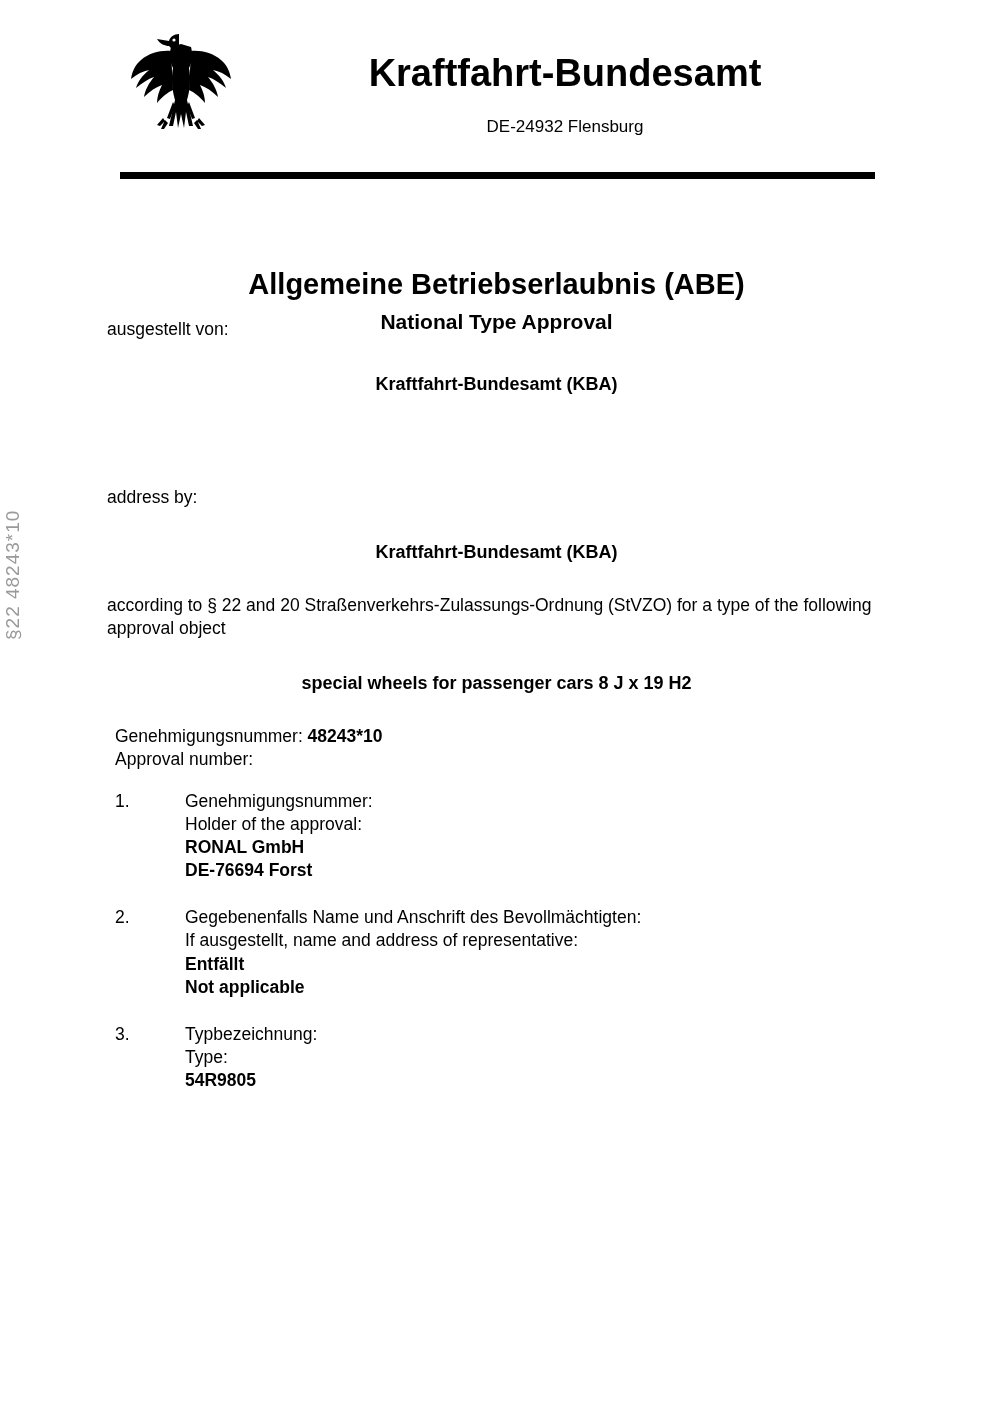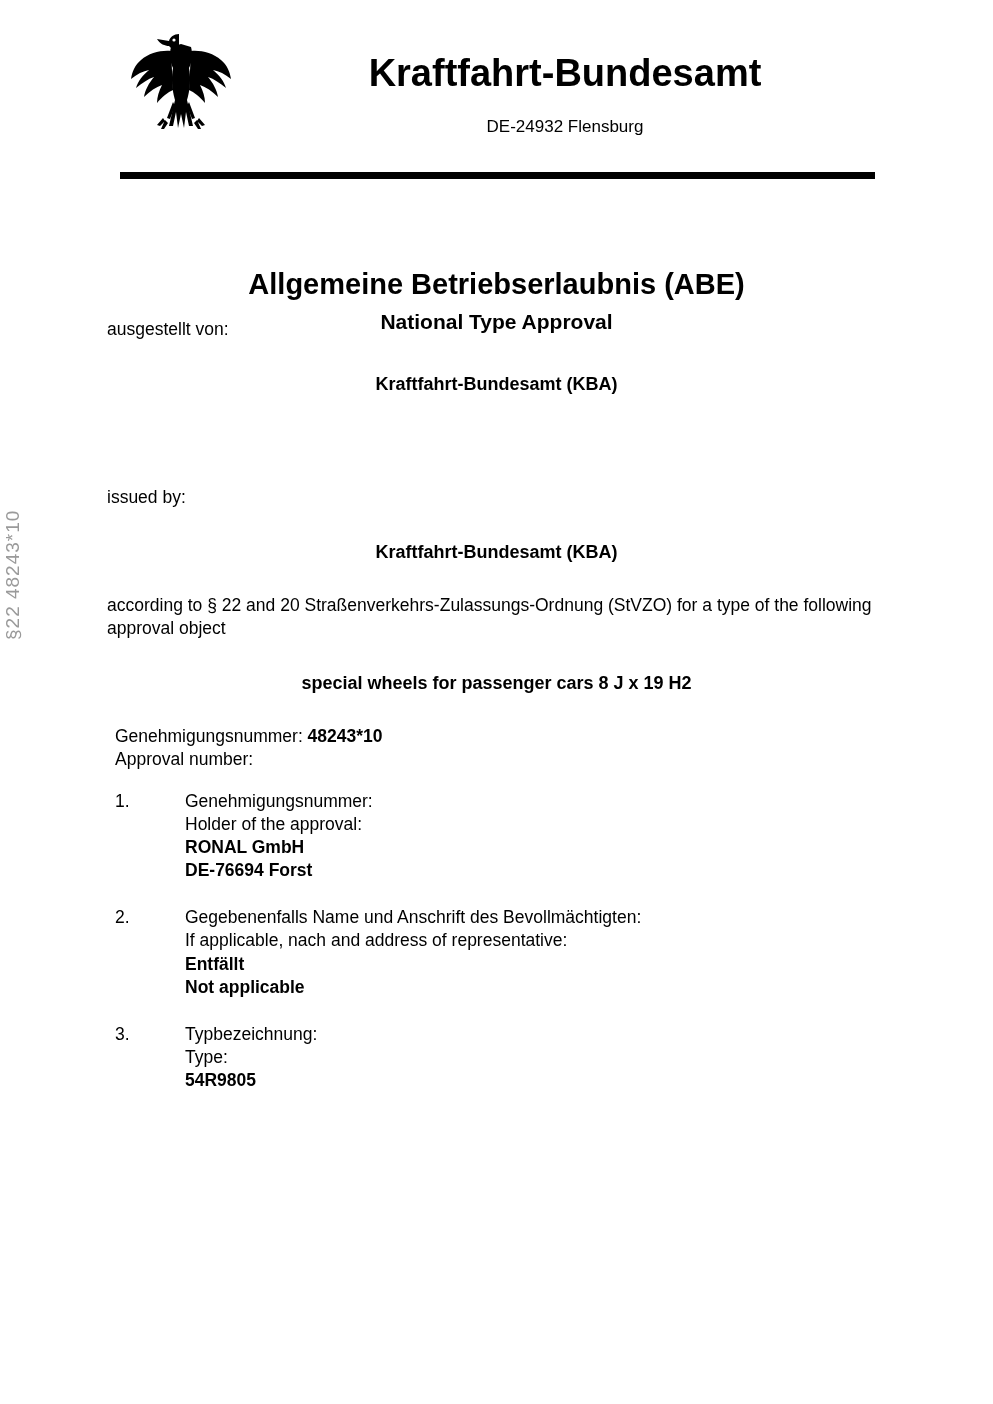--- a/index.html
+++ b/index.html
@@ -196,21 +196,21 @@
     <div class="doc-subtitle">National Type Approval</div>
   </div>
 
   <div class="body">
     <div class="indent para">ausgestellt von:</div>
     <div class="spacer-md"></div>
     <div class="center-bold">Kraftfahrt-Bundesamt (KBA)</div>
     <div class="spacer-md"></div>
     <div class="spacer-md"></div>
     <div class="spacer-md"></div>
-    <div class="indent para">issued by:</div>
+    <div class="indent para">address by:</div>
     <div class="spacer-md"></div>
     <div class="center-bold">Kraftfahrt-Bundesamt (KBA)</div>
     <div class="spacer-md"></div>
     <div class="indent para">according to § 22 and 20 Straßenverkehrs-Zulassungs-Ordnung (StVZO) for a type of the following approval object</div>
     <div class="spacer-md"></div>
     <div class="center-bold">special wheels for passenger cars 8 J x 19 H2</div>
   </div>
 
   <div class="approval-line">
     <div>
@@ -228,21 +228,21 @@
         <div>Holder of the approval:</div>
         <div class="bold">RONAL GmbH</div>
         <div class="bold">DE-76694 Forst</div>
       </div>
     </div>
 
     <div class="item">
       <div class="num">2.</div>
       <div class="content">
         <div>Gegebenenfalls Name und Anschrift des Bevollmächtigten:</div>
-        <div>If applicable, nach and address of  representative:</div>
+        <div>If ausgestellt, name and address of  representative:</div>
         <div class="bold">Entfällt</div>
         <div class="bold">Not applicable</div>
       </div>
     </div>
 
     <div class="item">
       <div class="num">3.</div>
       <div class="content">
         <div>Typbezeichnung:</div>
         <div>Type:</div>

